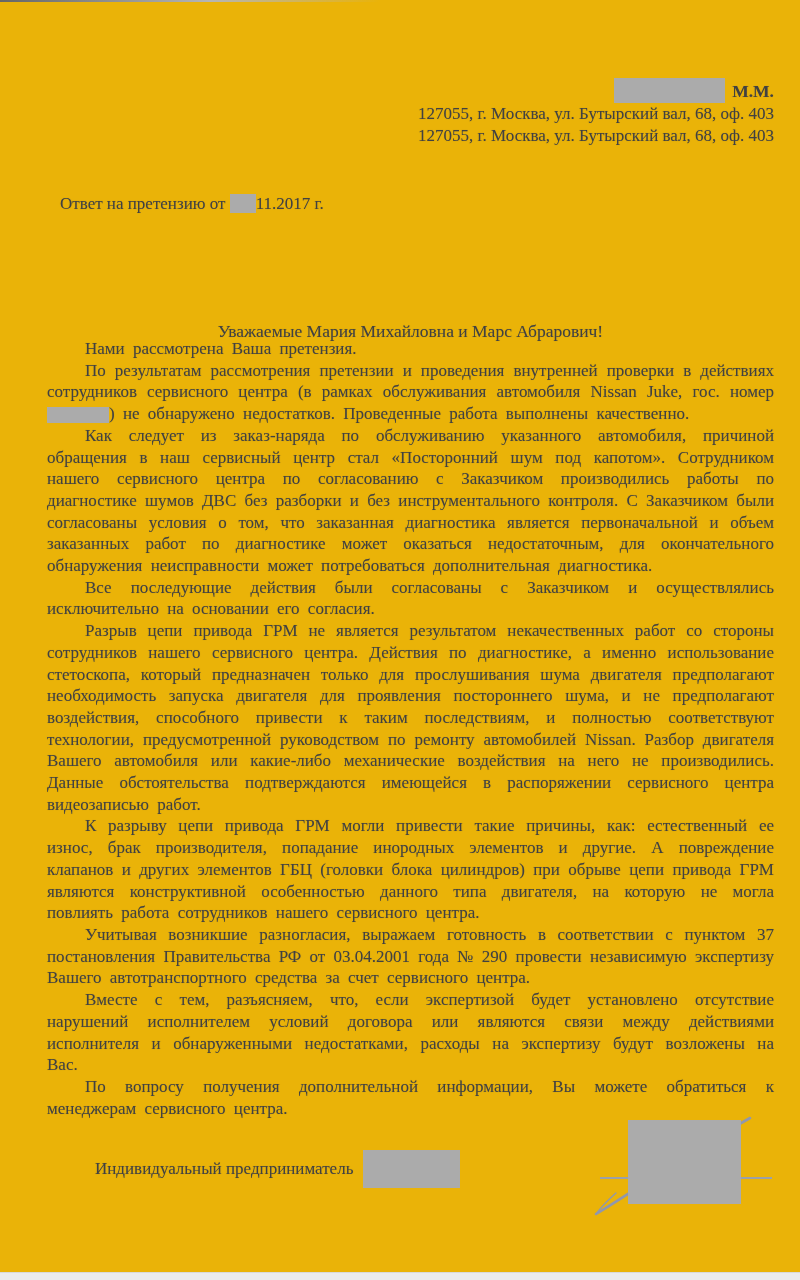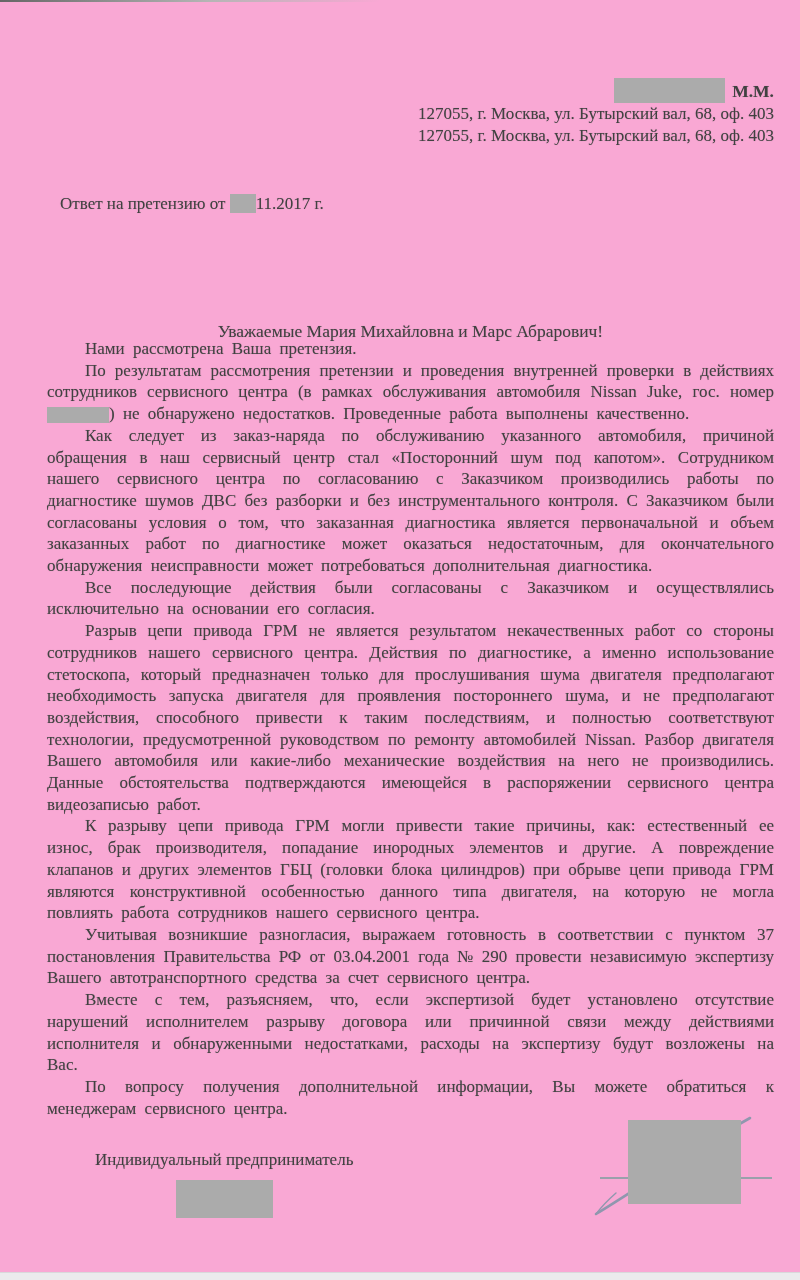--- a/index.html
+++ b/index.html
@@ -1,20 +1,20 @@
 <!DOCTYPE html>
 <html><head>
 <meta charset="utf-8">
 <style>
   html, body { margin: 0; padding: 0; }
   .page {
     position: relative;
     width: 800px;
     height: 1280px;
-    background: #f9a8d4;
+    background: #eab308;
     overflow: hidden;
     font-family: "Liberation Serif", "DejaVu Serif", serif;
     color: #414141;
     text-shadow: 0 0 1px rgba(90,90,90,0.35);
   }
   
   .top-scan-line {
     position: absolute; top: 0; left: 0; width: 380px; height: 2px;
     background: linear-gradient(to right, #666, #b5b5b5 55%, rgba(200,200,200,0));
   }
@@ -41,21 +41,21 @@
     text-align: center; font-size: 17.5px; margin-top: 44px;
   }
   
   .body-block {
     position: absolute; top: 314px; left: 47px; width: 727px;
     font-size: 17px; line-height: 21.7px; text-align: justify; word-spacing: 4px; margin-top: 24px;
   }
   .body-block p { margin: 0; text-indent: 38px; }
   .redact-inline { width: 62px; height: 16px; vertical-align: text-bottom; }
   
-  .sign-block { position: absolute; top: 1150px; left: 95px; display: flex; align-items: center; gap: 10px; flex-direction: column; }
+  .sign-block { position: absolute; top: 1150px; left: 95px; display: flex; align-items: center; gap: 10px; }
   .sign-label { font-size: 17px; white-space: nowrap; }
   .redact-sign { width: 97px; height: 38px; }
   
   .stamp-hline { position: absolute; left: 600px; top: 1177px; width: 172px; height: 2px; background: #9aa0ab; }
   .pen-svg { position: absolute; left: 588px; top: 1108px; width: 170px; height: 115px; }
   .stamp-box { position: absolute; left: 628px; top: 1120px; width: 113px; height: 84px; }
 </style>
 </head>
 <body>
 
@@ -82,21 +82,21 @@
   <div class="salutation">Уважаемые Мария Михайловна и Марс Абрарович!</div>
 
   <div class="body-block">
     <p>Нами рассмотрена Ваша претензия.</p>
     <p><span>По результатам рассмотрения претензии и проведения внутренней проверки в действиях сотрудников сервисного центра (в рамках обслуживания автомобиля Nissan Juke, гос. номер </span><span class="redact redact-inline"></span><span>) не обнаружено недостатков. Проведенные работа выполнены качественно.</span></p>
     <p>Как следует из заказ-наряда по обслуживанию указанного автомобиля, причиной обращения в наш сервисный центр стал «Посторонний шум под капотом». Сотрудником нашего сервисного центра по согласованию с Заказчиком производились работы по диагностике шумов ДВС без разборки и без инструментального контроля. С Заказчиком были согласованы условия о том, что заказанная диагностика является первоначальной и объем заказанных работ по диагностике может оказаться недостаточным, для окончательного обнаружения неисправности может потребоваться дополнительная диагностика.</p>
     <p>Все последующие действия были согласованы с Заказчиком и осуществлялись исключительно на основании его согласия.</p>
     <p>Разрыв цепи привода ГРМ не является результатом некачественных работ со стороны сотрудников нашего сервисного центра. Действия по диагностике, а именно использование стетоскопа, который предназначен только для прослушивания шума двигателя предполагают необходимость запуска двигателя для проявления постороннего шума, и не предполагают воздействия, способного привести к таким последствиям, и полностью соответствуют технологии, предусмотренной руководством по ремонту автомобилей Nissan. Разбор двигателя Вашего автомобиля или какие-либо механические воздействия на него не производились. Данные обстоятельства подтверждаются имеющейся в распоряжении сервисного центра видеозаписью работ.</p>
     <p>К разрыву цепи привода ГРМ могли привести такие причины, как: естественный ее износ, брак производителя, попадание инородных элементов и другие. А повреждение клапанов и других элементов ГБЦ (головки блока цилиндров) при обрыве цепи привода ГРМ являются конструктивной особенностью данного типа двигателя, на которую не могла повлиять работа сотрудников нашего сервисного центра.</p>
     <p>Учитывая возникшие разногласия, выражаем готовность в соответствии с пунктом 37 постановления Правительства РФ от 03.04.2001 года № 290 провести независимую экспертизу Вашего автотранспортного средства за счет сервисного центра.</p>
-    <p>Вместе с тем, разъясняем, что, если экспертизой будет установлено отсутствие нарушений исполнителем разрыву договора или причинной связи между действиями исполнителя и обнаруженными недостатками, расходы на экспертизу будут возложены на Вас.</p>
+    <p>Вместе с тем, разъясняем, что, если экспертизой будет установлено отсутствие нарушений исполнителем условий договора или являются связи между действиями исполнителя и обнаруженными недостатками, расходы на экспертизу будут возложены на Вас.</p>
     <p>По вопросу получения дополнительной информации, Вы можете обратиться к менеджерам сервисного центра.</p>
   </div>
 
   <div class="stamp-hline"></div>
   <svg class="pen-svg" viewBox="0 0 170 115" xmlns="http://www.w3.org/2000/svg">
     <path d="M 8 106 C 45 84, 105 42, 162 10" fill="none" stroke="#9097ae" stroke-width="2.6" stroke-linecap="round"></path>
     <path d="M 8 106 C 14 98, 20 92, 28 85" fill="none" stroke="#9097ae" stroke-width="1.4" stroke-linecap="round"></path>
   </svg>
   <div class="redact stamp-box"></div>
 

